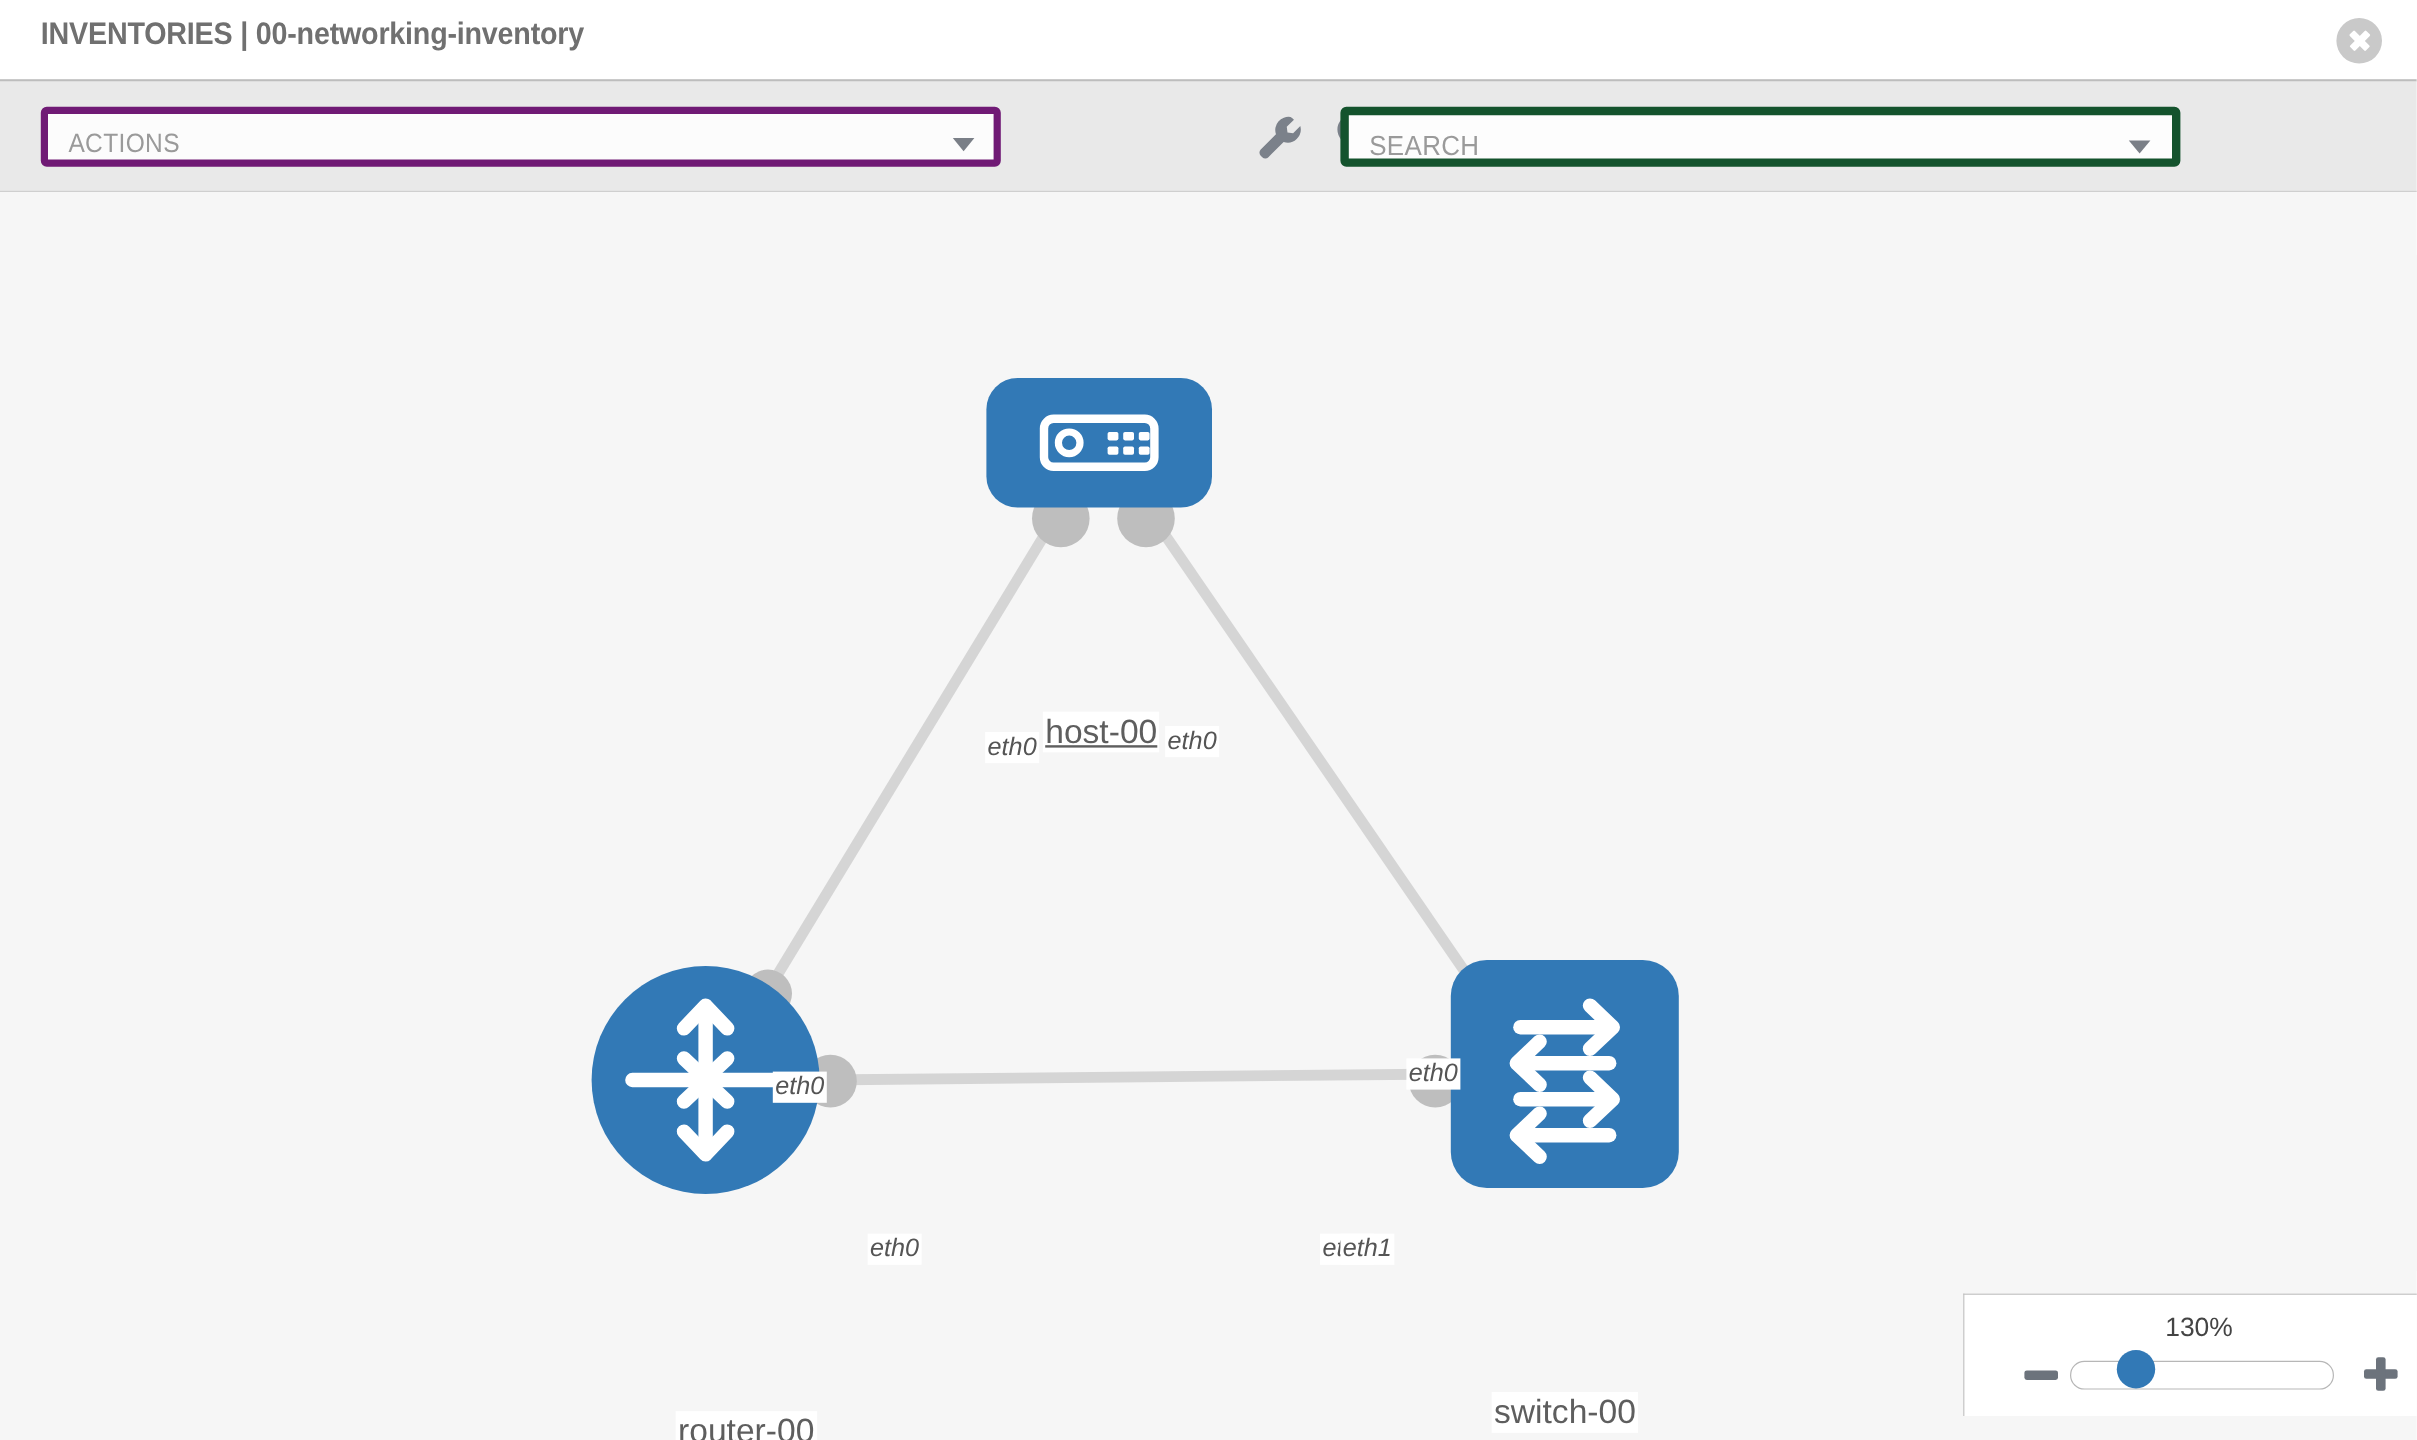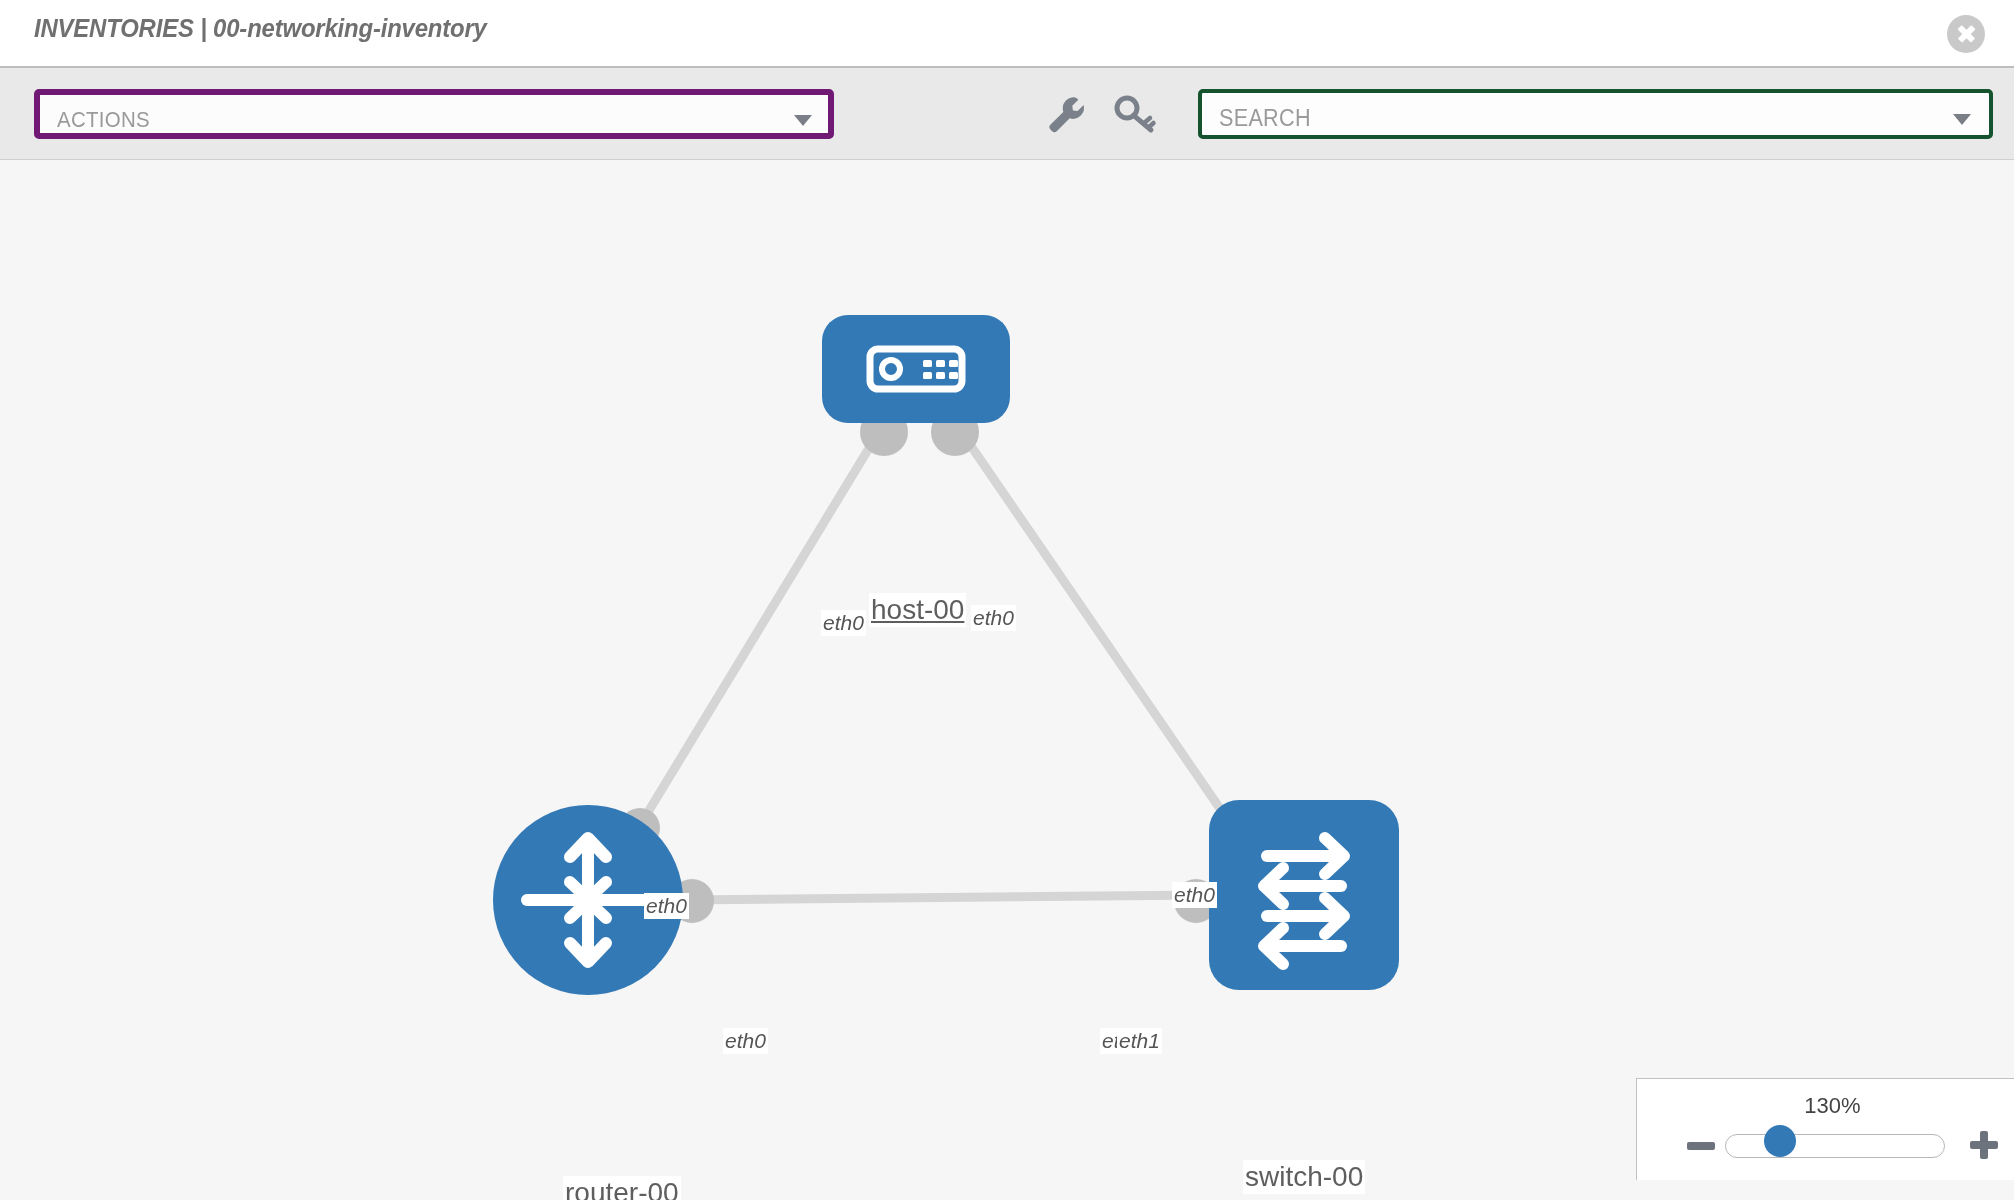--- a/index.html
+++ b/index.html
@@ -17,21 +17,20 @@
 
   
   #header {
     position: absolute;
     left: 0; top: 0;
     width: 2014px;
     height: 68px;
     background: #ffffff;
     border-bottom: 2px solid #bdbdbd;
     box-sizing: border-box;
-    font-style: italic;
   }
   #page-title {
     position: absolute;
     left: 34px;
     top: 13px;
     font-size: 26px;
     font-weight: bold;
     color: #707070;
     letter-spacing: -0.2px;
     white-space: nowrap;
@@ -106,26 +105,26 @@
     top: 22px;
     width: 48px;
     height: 48px;
     cursor: pointer;
   }
   #wrench-icon { left: 1042px; }
   #key-icon { left: 1110px; }
 
   #search-box {
     position: absolute;
-    left: 1198px;
+    left: 1117px;
     top: 21px;
-    width: 795px;
+    width: 700px;
     height: 50px;
     background: #fdfdfd;
-    border: 4px solid #14532d;
+    border: 7px solid #14532d;
     border-radius: 5px;
     box-sizing: border-box;
   }
   #search-box .sel-label {
     position: absolute;
     left: 17px;
     top: 12px;
     font-size: 23px;
     color: #9a9a9a;
     letter-spacing: 0.3px;

